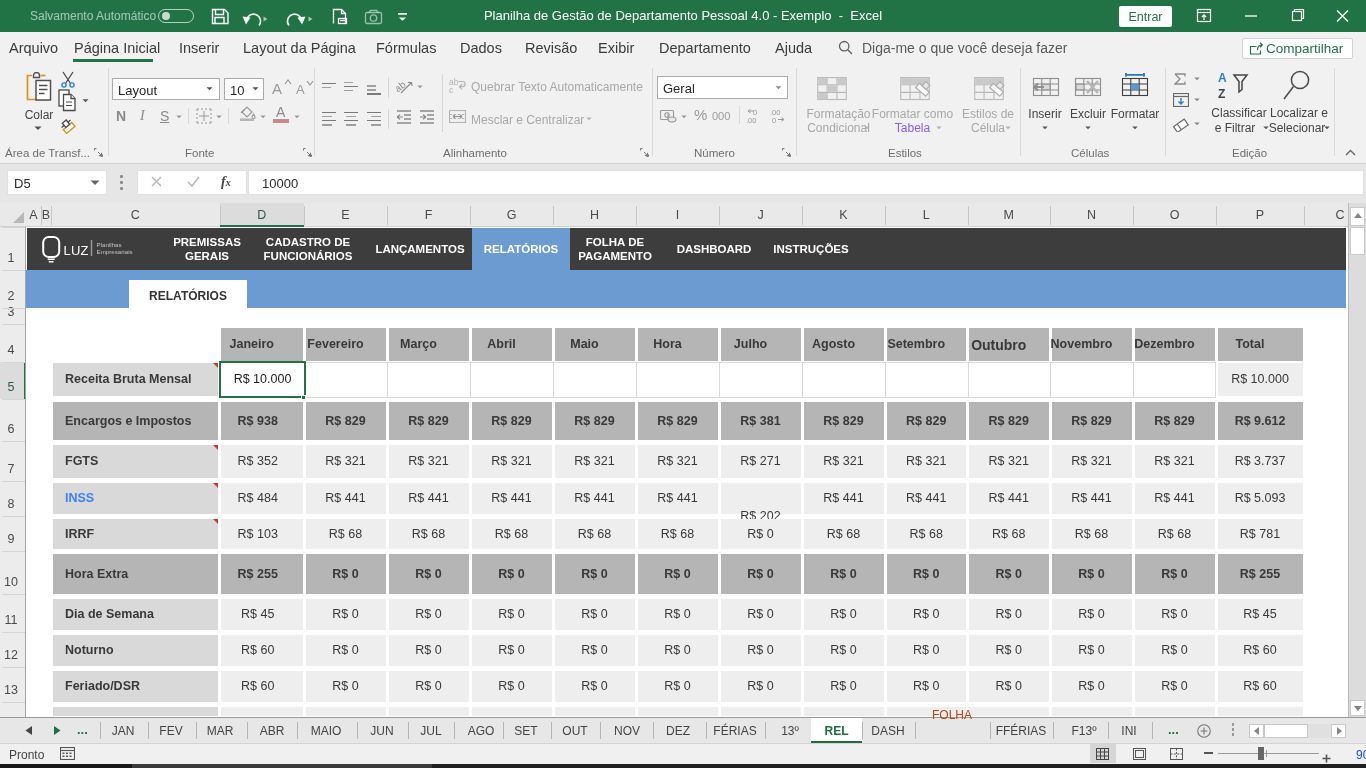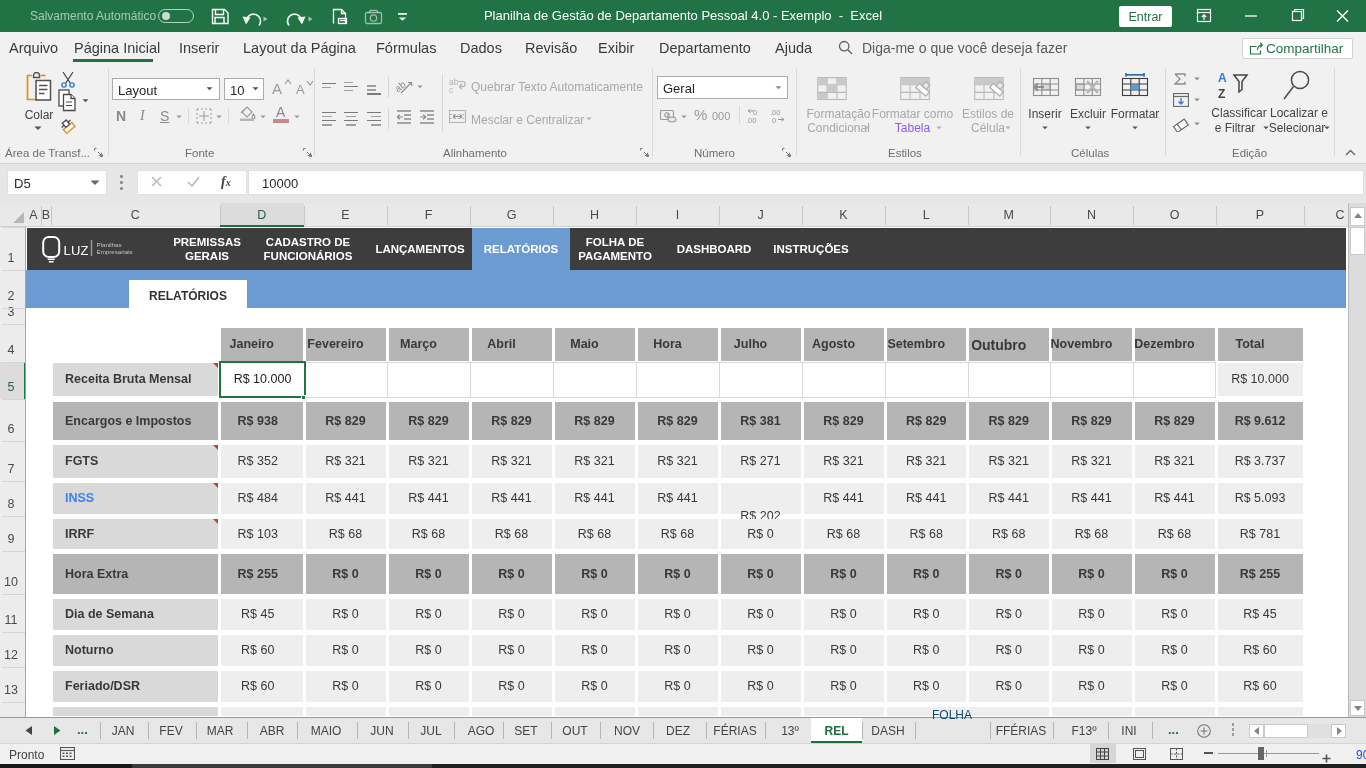--- a/index.html
+++ b/index.html
@@ -900,21 +900,21 @@
 <div class="ab tt" style="left:451px;top:724px;width:60px;text-align:center;font-size:12px;color:#444;">AGO</div>
 <div class="ab tt" style="left:496px;top:724px;width:60px;text-align:center;font-size:12px;color:#444;">SET</div>
 <div class="ab tt" style="left:545px;top:724px;width:60px;text-align:center;font-size:12px;color:#444;">OUT</div>
 <div class="ab tt" style="left:597px;top:724px;width:60px;text-align:center;font-size:12px;color:#444;">NOV</div>
 <div class="ab tt" style="left:648px;top:724px;width:60px;text-align:center;font-size:12px;color:#444;">DEZ</div>
 <div class="ab tt" style="left:705px;top:724px;width:60px;text-align:center;font-size:12px;color:#444;">FÉRIAS</div>
 <div class="ab tt" style="left:760px;top:724px;width:60px;text-align:center;font-size:12px;color:#444;">13º</div>
 <div class="ab" style="left:811px;top:718px;width:51px;height:25px;background:#fff;border-bottom:2px solid #1e6e42;"></div>
 <div class="ab tt" style="left:811px;top:724px;width:51px;text-align:center;font-size:12px;font-weight:bold;color:#1e6e42;">REL</div>
 <div class="ab tt" style="left:858px;top:724px;width:60px;text-align:center;font-size:12px;color:#444;">DASH</div>
-<div class="ab tt" style="left:922px;top:708px;width:60px;text-align:center;font-size:12px;color:#0c4a6e;">FOLHA</div>
+<div class="ab tt" style="left:922px;top:708px;width:60px;text-align:center;font-size:12px;color:#c2410c;">FOLHA</div>
 <div class="ab tt" style="left:991px;top:724px;width:60px;text-align:center;font-size:12px;color:#444;">FFÉRIAS</div>
 <div class="ab tt" style="left:1054px;top:724px;width:60px;text-align:center;font-size:12px;color:#444;">F13º</div>
 <div class="ab tt" style="left:1099px;top:724px;width:60px;text-align:center;font-size:12px;color:#444;">INI</div>
 <div class="ab tt" style="left:1168px;top:722px;font-size:13px;font-weight:bold;color:#1e6e42;">...</div>
 <svg class="ab" style="left:1197px;top:724px;" width="14" height="14" viewBox="0 0 14 14">
     <circle cx="7" cy="7" r="6.3" fill="none" stroke="#767676" stroke-width="1.1"></circle>
     <path d="M7 3.6 v6.8 M3.6 7 h6.8" stroke="#767676" stroke-width="1.1"></path>
   </svg>
 <div class="ab" style="left:1232px;top:723px;width:2px;height:3px;background:#9a9a9a;"></div>
 <div class="ab" style="left:1232px;top:728px;width:2px;height:3px;background:#9a9a9a;"></div>

